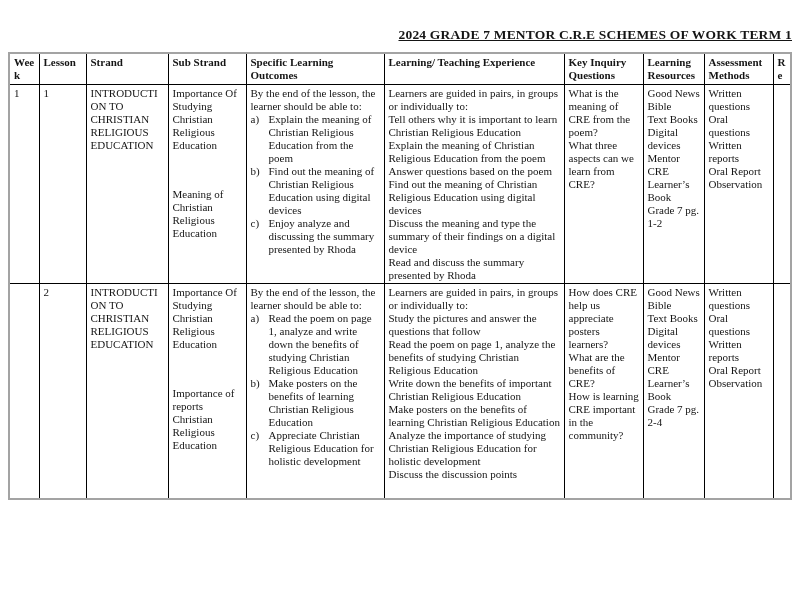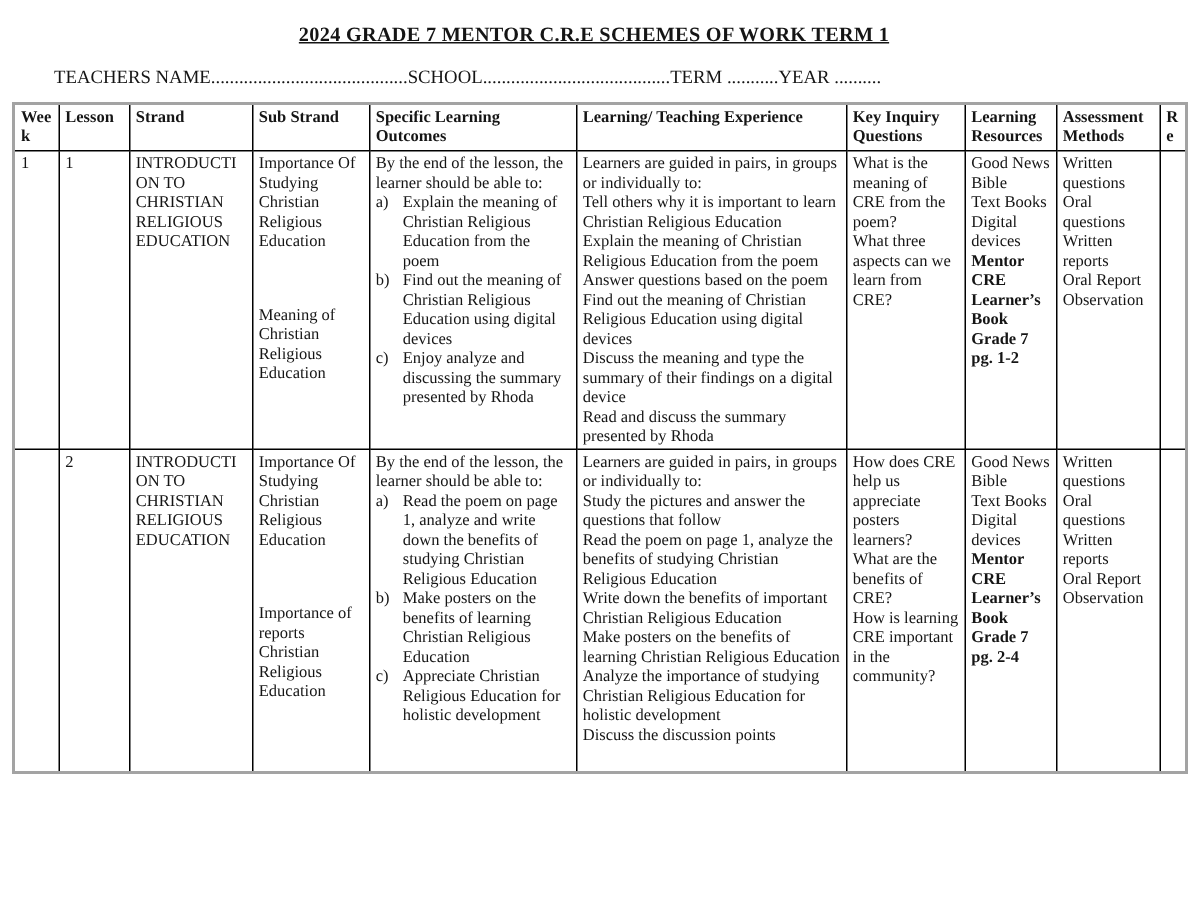--- a/index.html
+++ b/index.html
@@ -5,22 +5,22 @@
   * { box-sizing: border-box; margin: 0; padding: 0; }
   html, body { background: #ffffff; }
   body {
     width: 792px; height: 612px;
     font-family: "Liberation Serif", serif;
     color: #151515;
     overflow: hidden;
   }
   .page { position: relative; width: 792px; height: 612px; background: #fff; }
   .title {
-    padding-top: 15px;
-    text-align: center;
+    padding-top: 27px;
+    text-align: right;
     font-size: 13.5px;
     font-weight: bold;
     text-decoration: underline;
     letter-spacing: 0.2px;
   }
   .teachers-line {
     margin: 13px 0 0 36px;
     font-size: 12.5px;
     white-space: nowrap;
   }
@@ -51,31 +51,30 @@
   col.col-sub_strand { width: 78px; }
   col.col-outcomes { width: 138px; }
   col.col-experience { width: 180px; }
   col.col-inquiry { width: 79px; }
   col.col-resources { width: 61px; }
   col.col-assessment { width: 69px; }
   col.col-re { width: 18px; }
   th.col-re { word-break: break-all; }
   .p { margin: 0; }
   .p.gap { margin-top: 36px; }
-  .p.bold { font-weight: bold; }
+  .p.bold { font-weight: normal; }
   .li { display: flex; }
   .li .label { flex: 0 0 18px; }
   .li .text { flex: 1; }
 </style>
 </head>
 <body>
 
 <div class="page">
   <div class="title">2024 GRADE 7 MENTOR C.R.E SCHEMES OF WORK TERM 1</div>
-  <div class="teachers-line">TEACHERS NAME..........................................SCHOOL........................................TERM ...........YEAR  ..........</div>
   <table class="schemes">
     <colgroup>
         <col class="col-week">
         <col class="col-lesson">
         <col class="col-strand">
         <col class="col-sub_strand">
         <col class="col-outcomes">
         <col class="col-experience">
         <col class="col-inquiry">
         <col class="col-resources">

